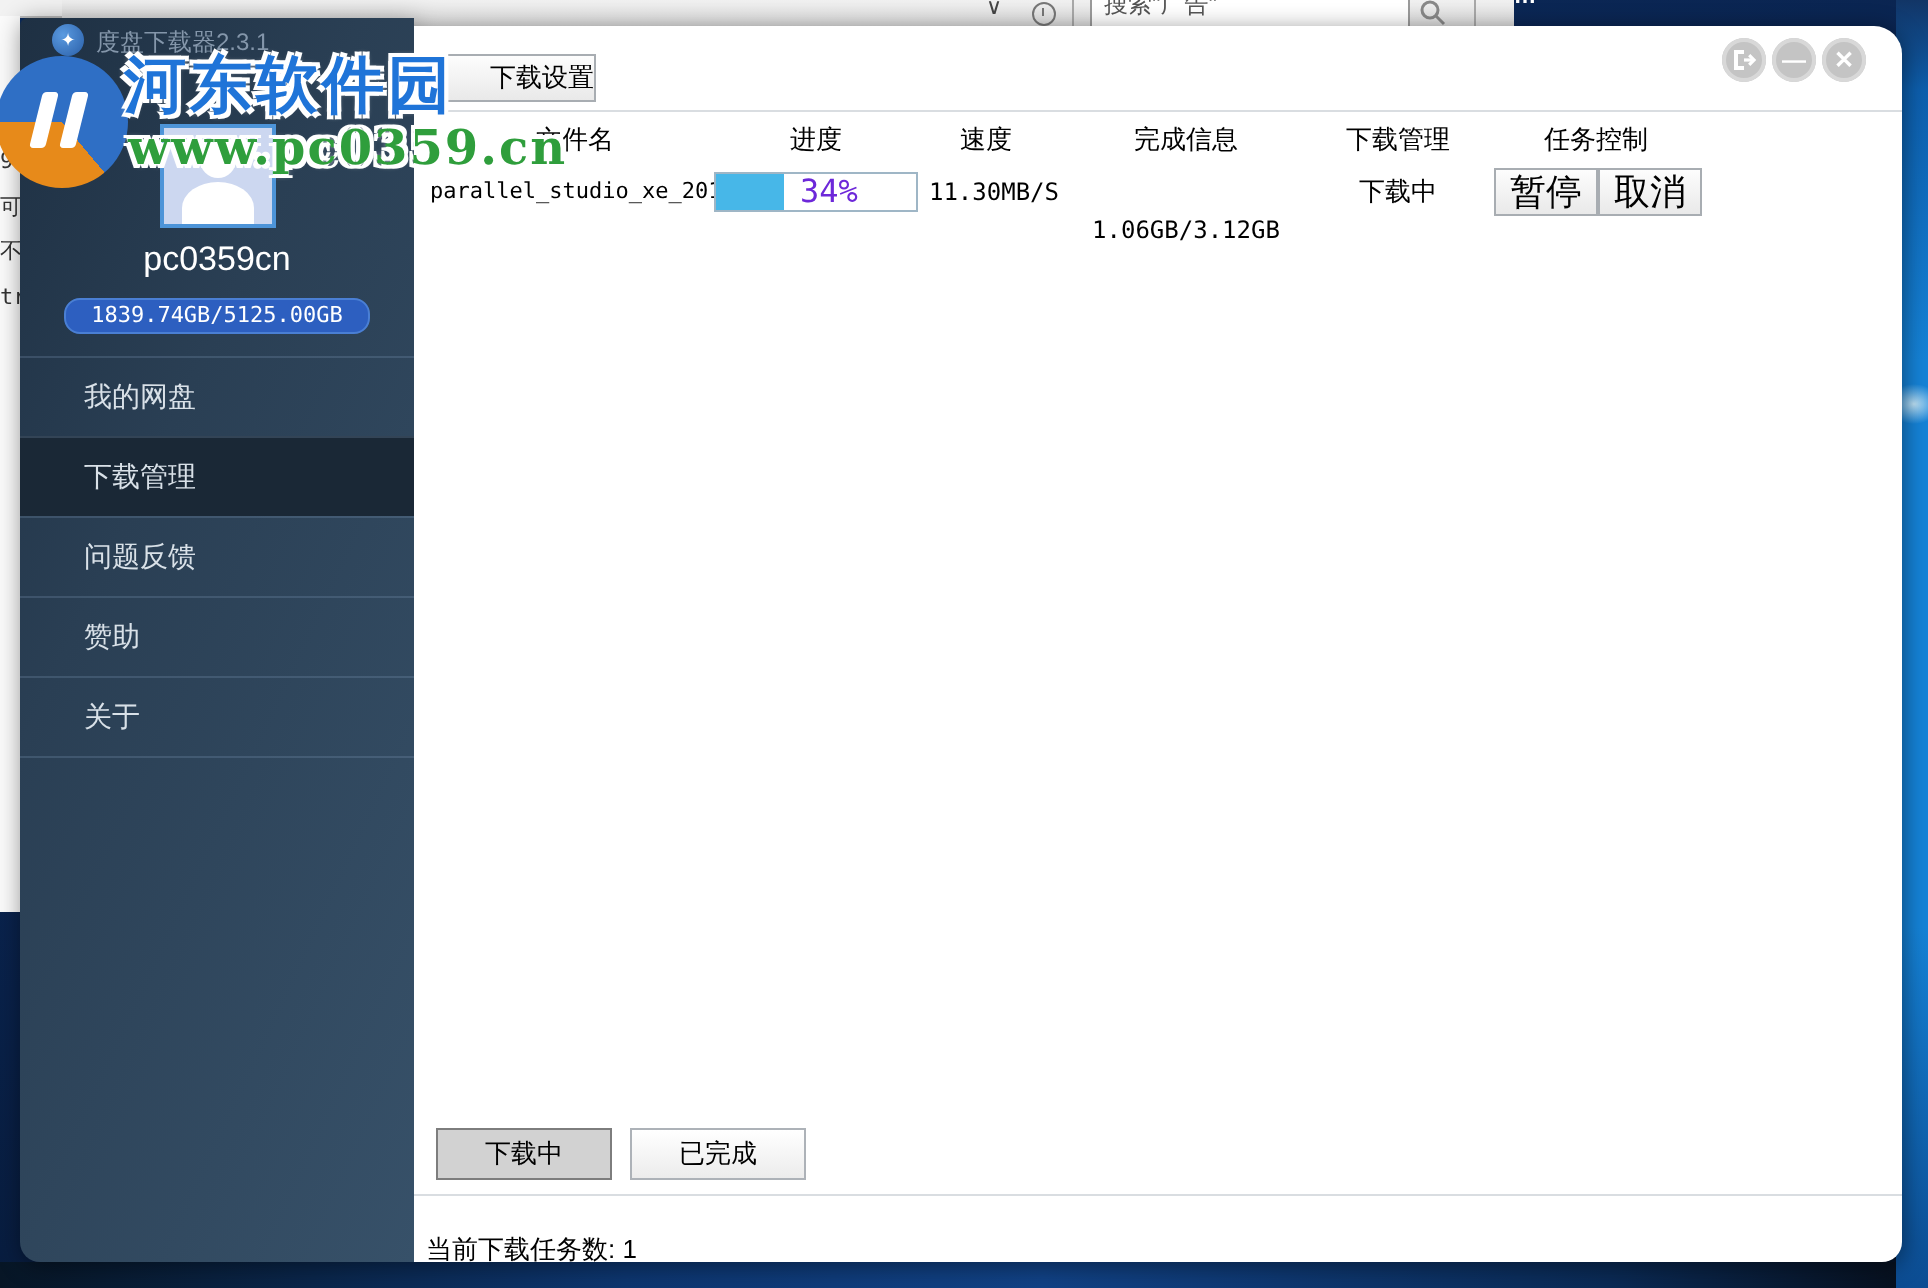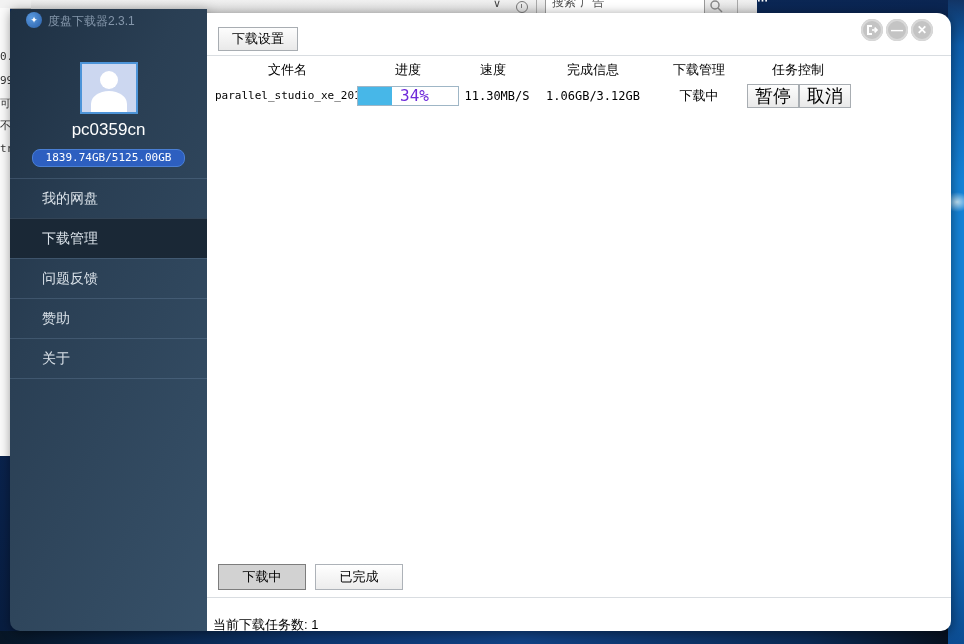--- a/index.html
+++ b/index.html
@@ -53,38 +53,38 @@
   .nav-item.active{background:#1a2836;}
   .main{position:absolute;left:197px;top:4px;width:744px;height:618px;background:#fff;
     border-radius:0 14px 10px 0;}
   
   .win-controls{position:absolute;right:18px;top:6px;display:flex;gap:3px;}
   .win-btn{width:22px;height:22px;border-radius:50%;background:#c4c4c4;
     box-shadow:inset 0 0 0 2px #d8d8d8;color:#fff;display:flex;align-items:center;justify-content:center;
     font-size:12px;font-weight:bold;}
   .settings-button{position:absolute;left:11px;top:14px;width:78px;height:22px;
     background:linear-gradient(#fdfdfd,#e9e9e9);border:1px solid #a8adb2;font-size:13px;
-    text-align:center;line-height:22px;color:#000;}
+    text-align:right;line-height:22px;color:#000;}
   .divider{position:absolute;left:0;width:100%;height:1px;background:#d9dde1;}
   .divider.top{top:42px;}
   .divider.bottom{top:584px;}
   
   .thead{position:absolute;left:0;top:48px;width:100%;height:20px;font-size:13px;color:#000;}
   .thead span{position:absolute;text-align:center;}
   .h1{left:8px;width:145px;}  .h2{left:150px;width:102px;} .h3{left:240px;width:92px;}
   .h4{left:330px;width:112px;} .h5{left:452px;width:80px;} .h6{left:540px;width:102px;}
   .trow{position:absolute;left:0;top:70px;width:100%;height:26px;}
   .cell{position:absolute;top:0;height:26px;line-height:26px;text-align:center;font-size:12px;color:#000;}
   .c-filename{left:8px;width:145px;font-family:"DejaVu Sans Mono",monospace;font-size:11px;white-space:nowrap;overflow:hidden;}
   .progress{left:150px;top:3px;width:100px;height:18px;border:1px solid #9fb6c6;background:#fff;position:absolute;}
   .progress-fill{position:absolute;left:0;top:0;height:100%;background:#47b7e8;}
   .progress-label{position:absolute;left:42%;top:0;height:18px;line-height:18px;font-size:16px;
     font-family:"DejaVu Sans Mono",monospace;color:#6d28d9;}
   .c-speed{left:244px;width:92px;font-family:"DejaVu Sans Mono",monospace;}
-  .c-info{left:330px;width:112px;font-family:"DejaVu Sans Mono",monospace;}
+  .c-info{left:330px;width:112px;font-family:"DejaVu Sans Mono",monospace;margin-top:19px;}
   .c-status{left:452px;width:80px;font-size:13px;}
   .action-btn{position:absolute;top:1px;width:50px;height:22px;background:linear-gradient(#fdfdfd,#e9e9e9);
     border:1px solid #a8adb2;font-size:18px;text-align:center;line-height:22px;}
   .btn-pause{left:540px;} .btn-cancel{left:592px;}
   
   .tab-btn{position:absolute;top:551px;width:86px;height:24px;font-size:13px;text-align:center;line-height:24px;}
   .tab-downloading{left:11px;background:#d2d2d2;border:1px solid #7d7d7d;}
   .tab-completed{left:108px;background:linear-gradient(#ffffff,#ececec);border:1px solid #adb2b8;}
   .status-text{position:absolute;left:6px;top:603px;font-size:13px;color:#000;}
   
@@ -198,14 +198,22 @@
         <span class="action-btn btn-cancel">取消</span>
       </div>
 
       <div class="tab-btn tab-downloading">下载中</div>
       <div class="tab-btn tab-completed">已完成</div>
       <div class="divider bottom"></div>
       <div class="status-text">当前下载任务数: 1</div>
     </div>
   </div>
 
+  <div class="watermark">
+    <div class="wm-circle">
+      <span class="wm-bar b1"></span>
+      <span class="wm-bar b2"></span>
+    </div>
+    <div class="wm-name">河东软件园</div>
+    <div class="wm-url">www.pc0359.cn</div>
+  </div>
 
 </div>
 
 </body></html>

